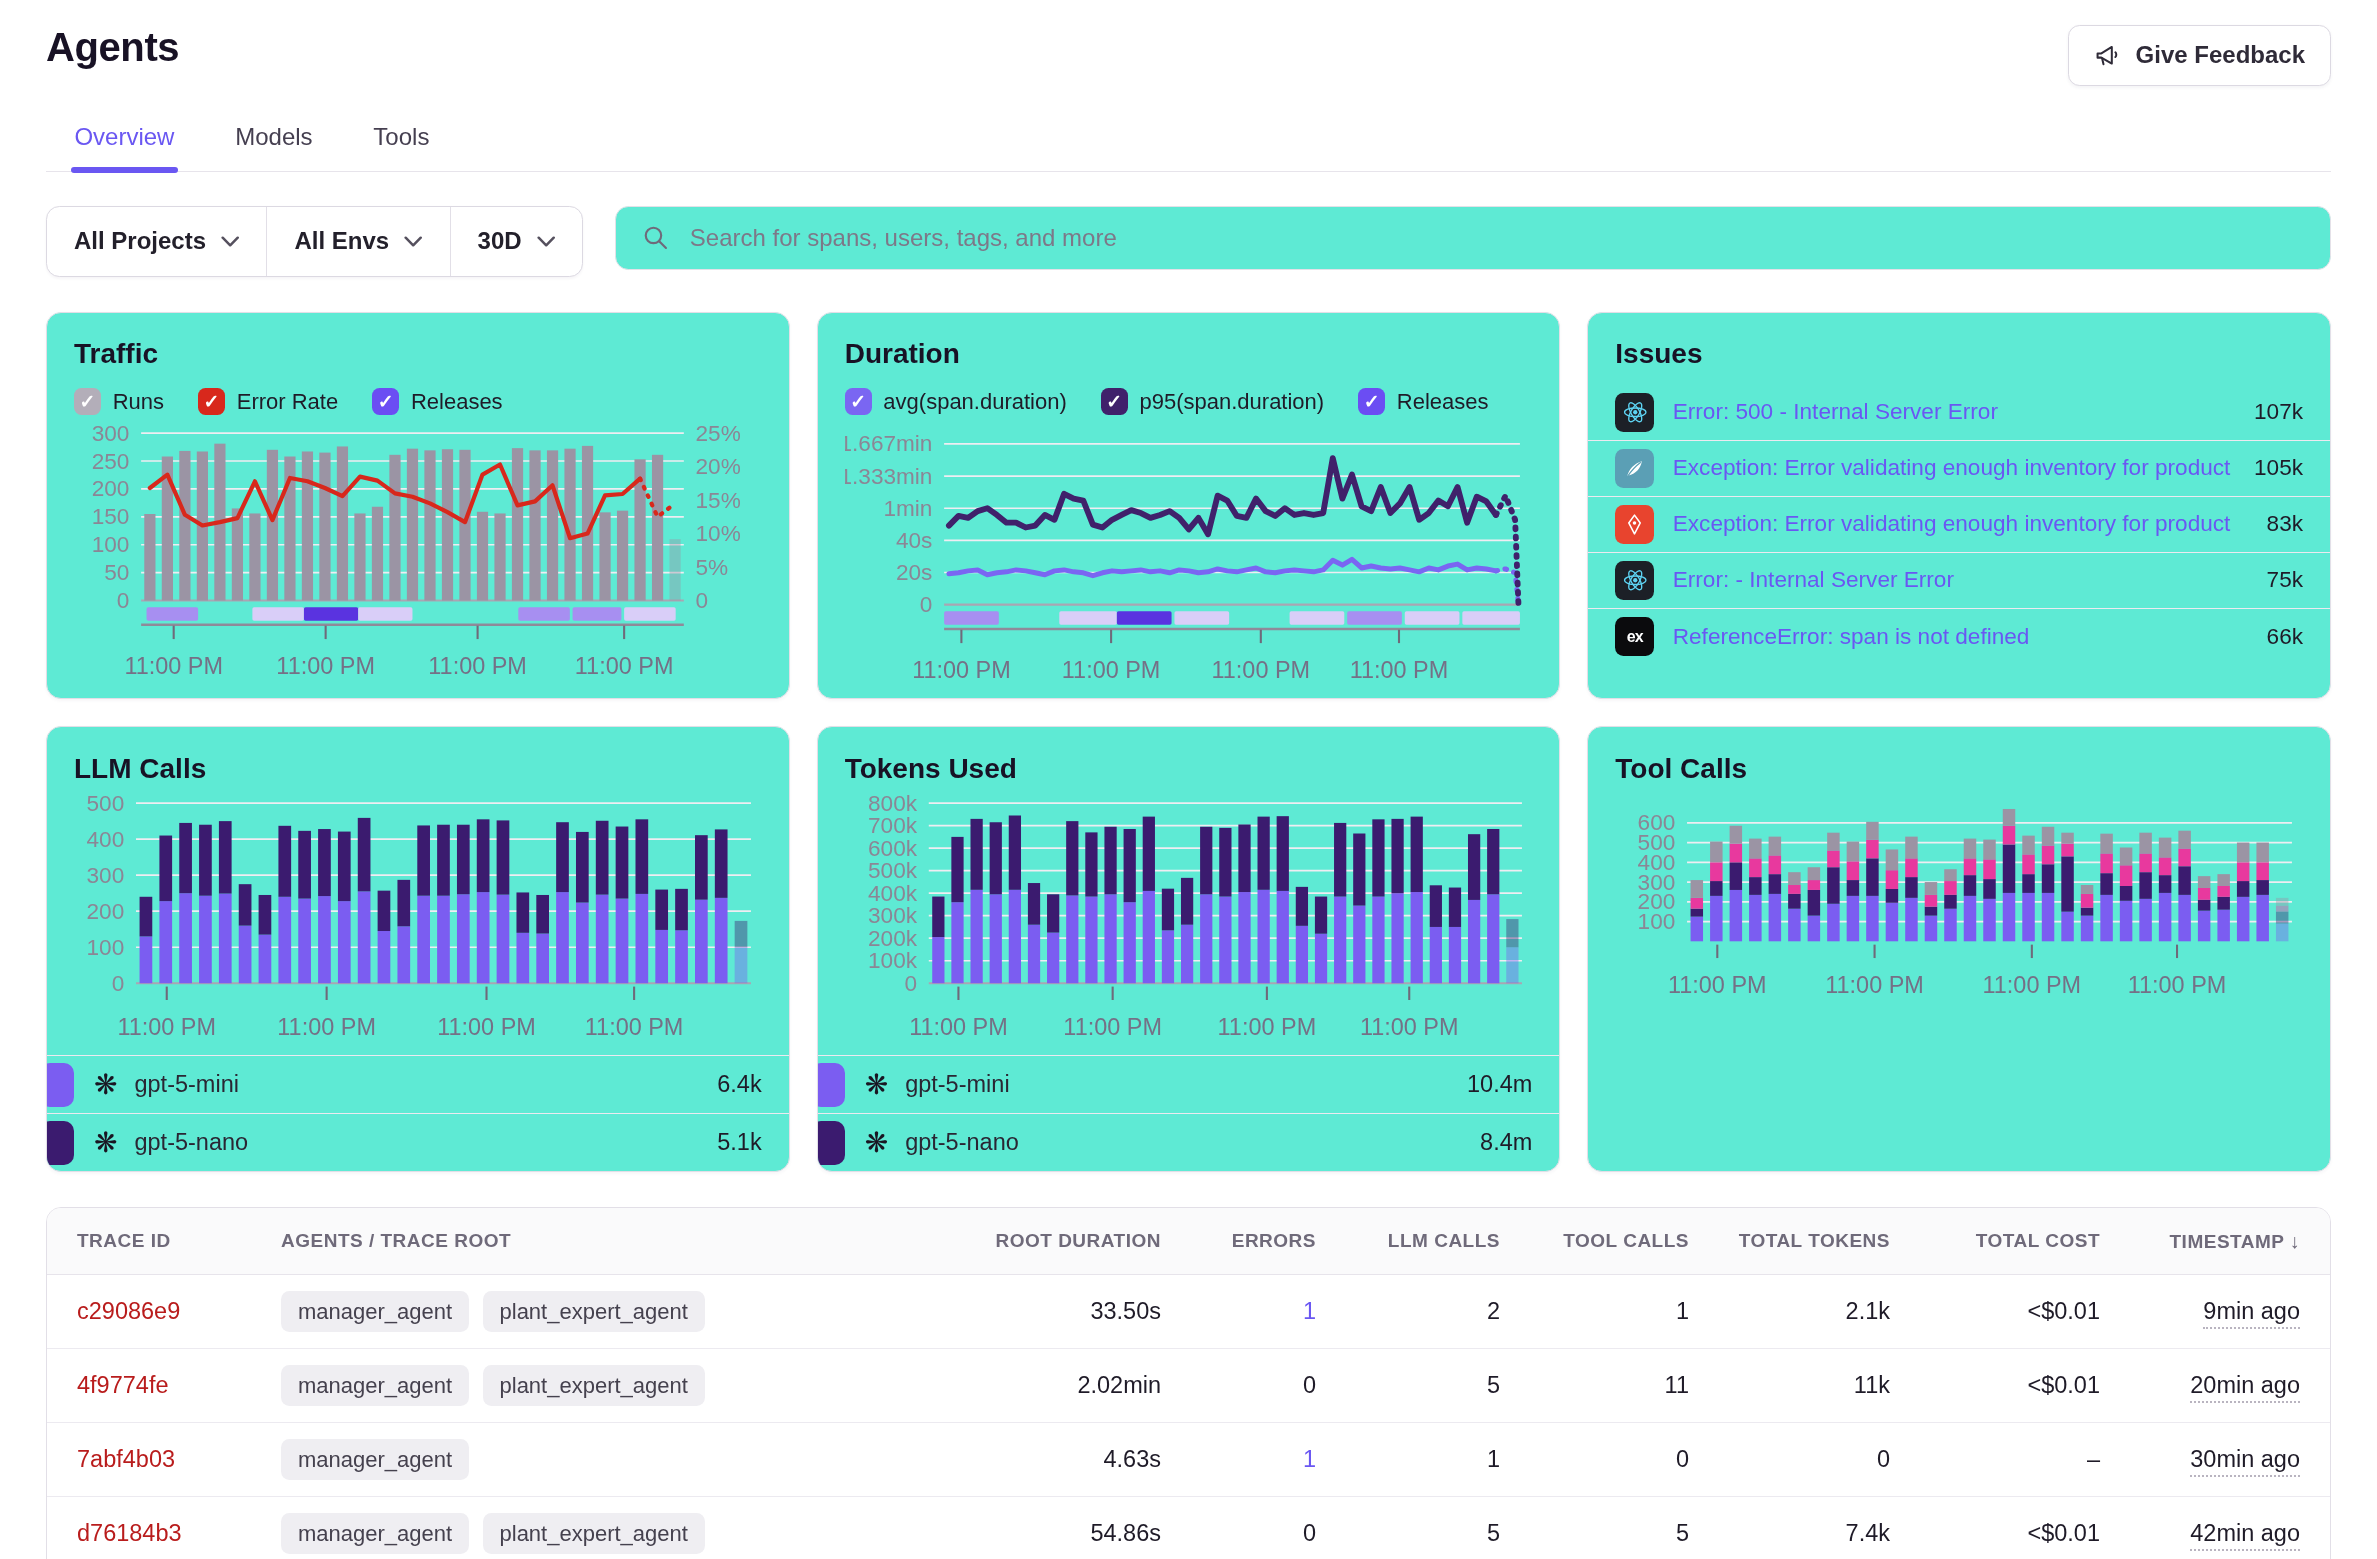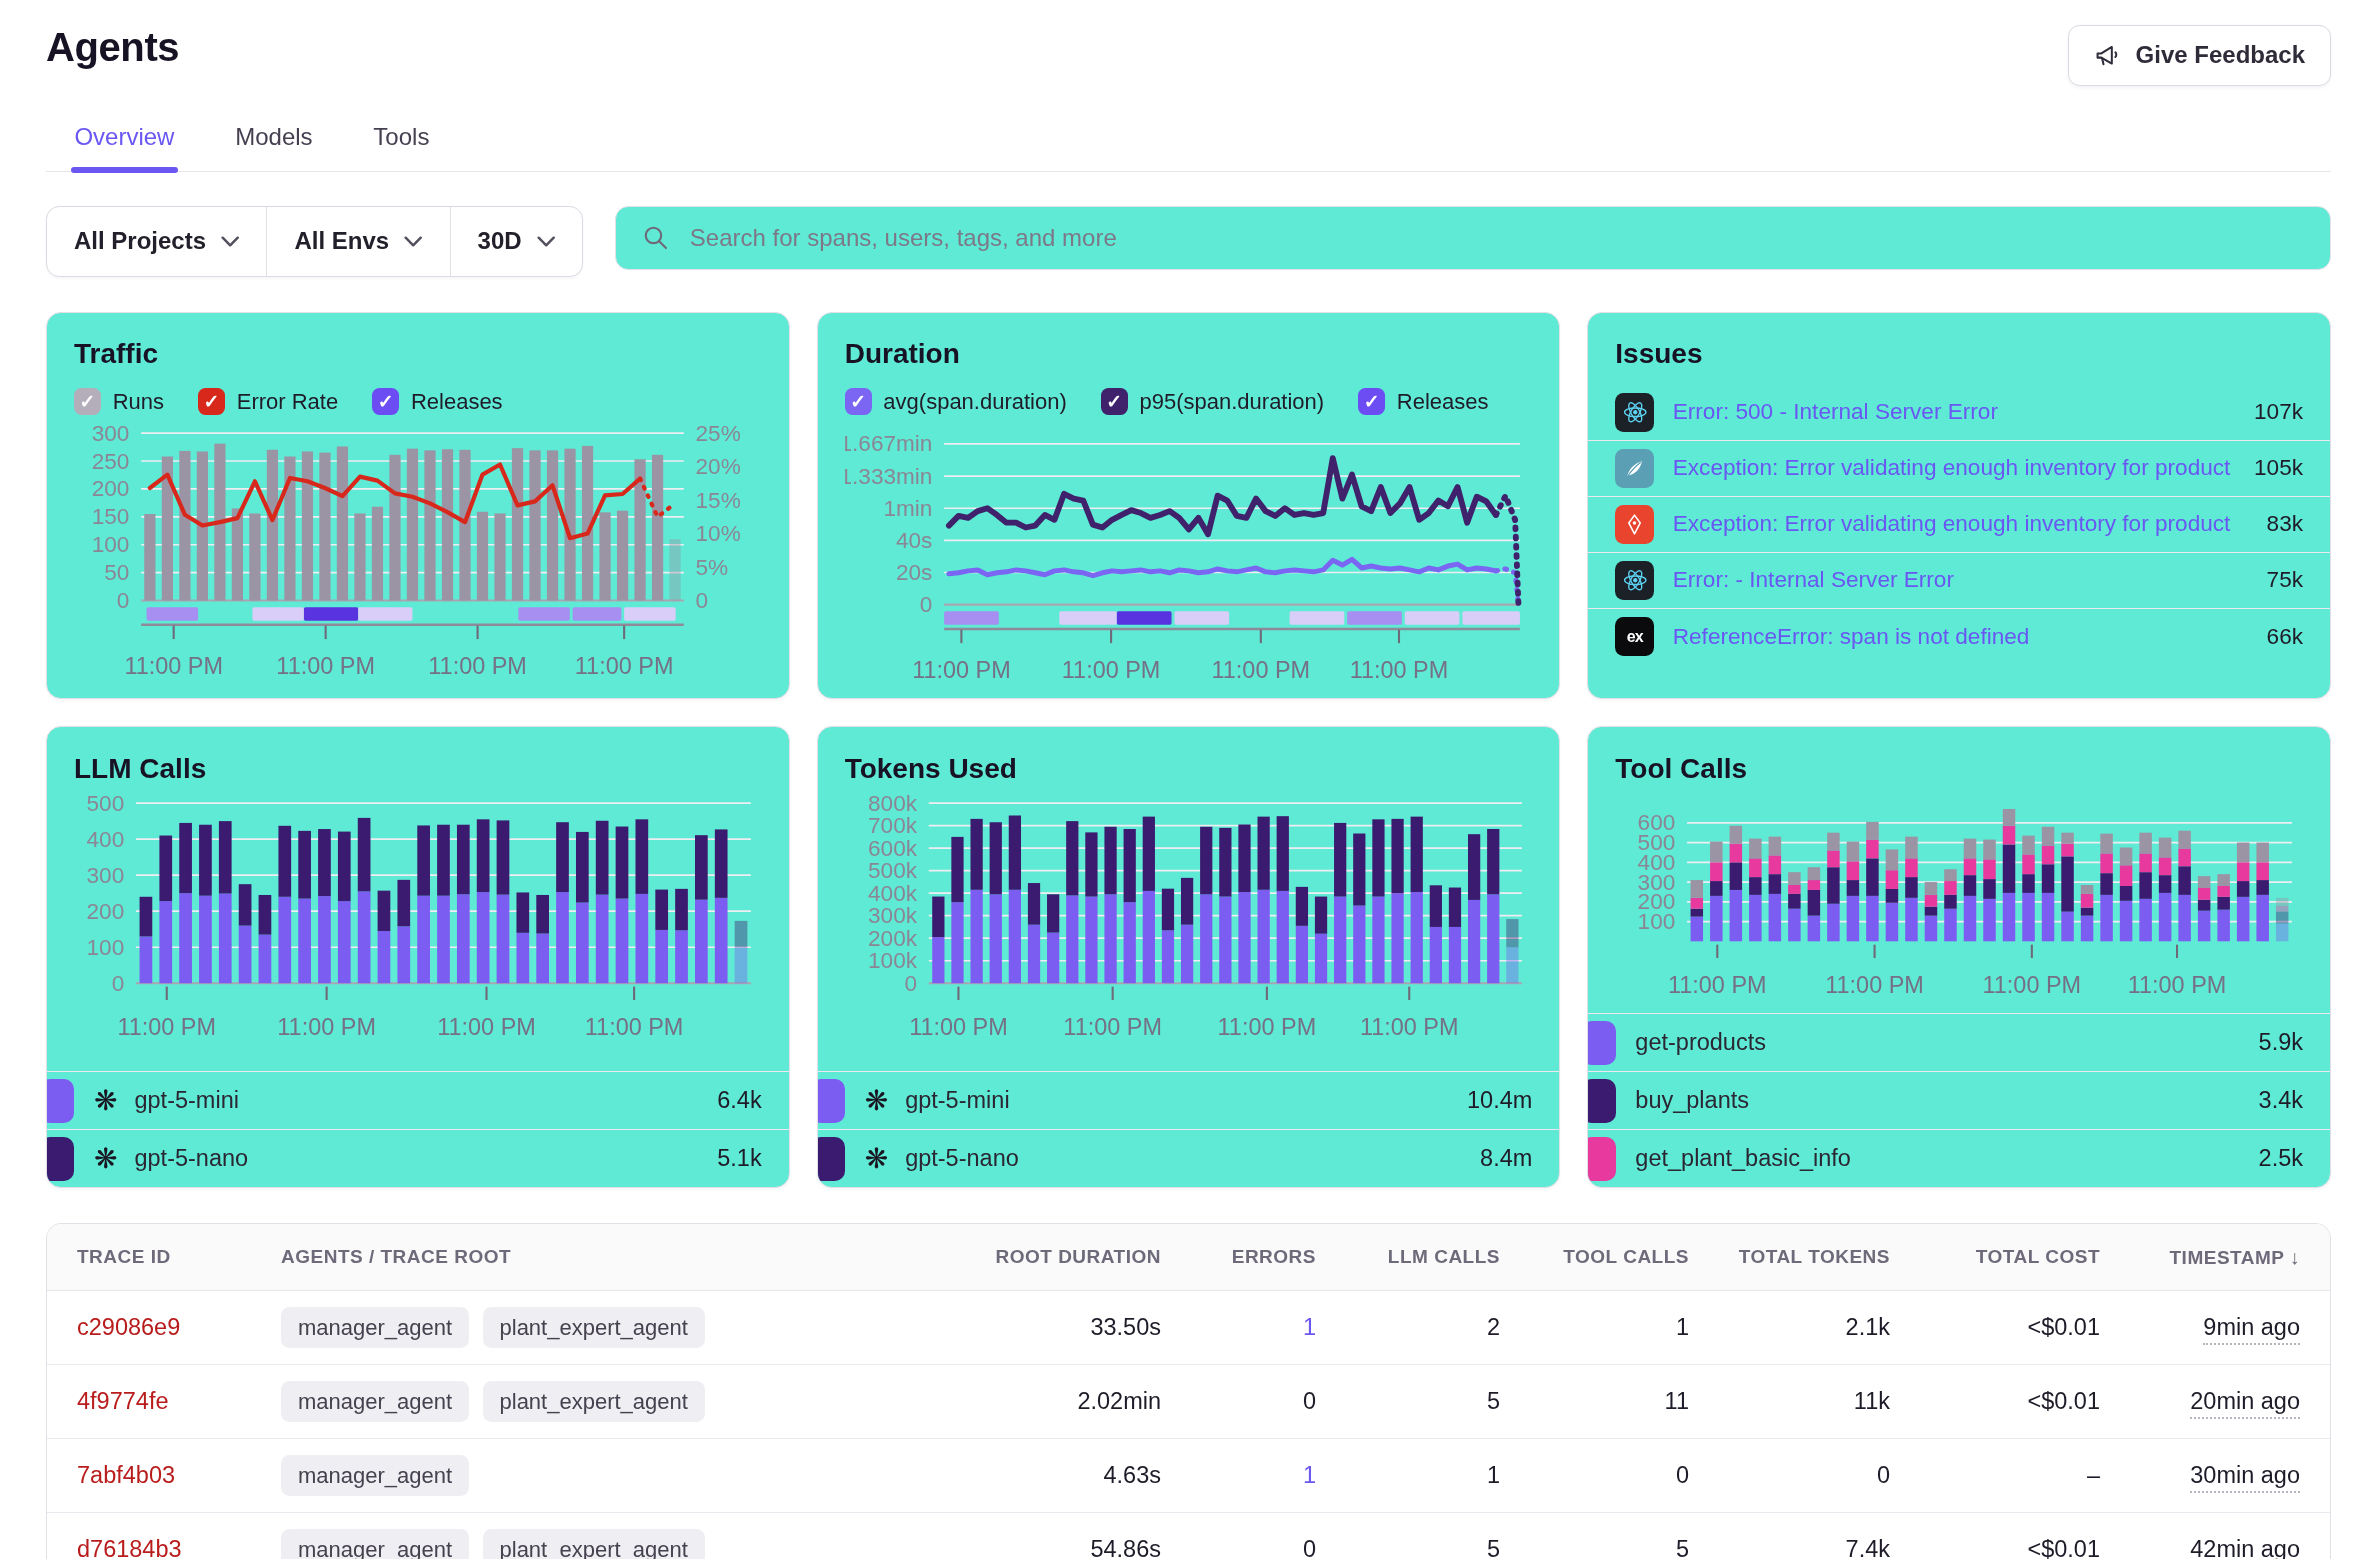--- a/index.html
+++ b/index.html
@@ -695,37 +695,20 @@
             <rect x="788.901935483871" y="125.14285714285714" width="14.905806451612904" height="9.428571428571429" fill="#9b94a4" opacity="0.4"></rect>
             <line x1="122.1" y1="181" x2="122.1" y2="197" stroke="#6f6a7a" stroke-width="2.5"></line>
             <text x="122.1" y="239" text-anchor="middle" font-size="28" fill="#757086">11:00 PM</text>
             <line x1="309.82" y1="181" x2="309.82" y2="197" stroke="#6f6a7a" stroke-width="2.5"></line>
             <text x="309.82" y="239" text-anchor="middle" font-size="28" fill="#757086">11:00 PM</text>
             <line x1="497.53999999999996" y1="181" x2="497.53999999999996" y2="197" stroke="#6f6a7a" stroke-width="2.5"></line>
             <text x="497.53999999999996" y="239" text-anchor="middle" font-size="28" fill="#757086">11:00 PM</text>
             <line x1="670.82" y1="181" x2="670.82" y2="197" stroke="#6f6a7a" stroke-width="2.5"></line>
             <text x="670.82" y="239" text-anchor="middle" font-size="28" fill="#757086">11:00 PM</text>
           </svg></div>
-      <div class="legend-rows" id="tools-legend-rows">
-          <div class="legend-row">
-            <span class="legend-notch" style="background: rgb(123, 93, 241);"></span>
-            <span class="legend-label">get-products</span>
-            <span class="legend-value">5.9k</span>
-          </div>
-          <div class="legend-row">
-            <span class="legend-notch" style="background: rgb(59, 27, 111);"></span>
-            <span class="legend-label">buy_plants</span>
-            <span class="legend-value">3.4k</span>
-          </div>
-          <div class="legend-row">
-            <span class="legend-notch" style="background: rgb(232, 57, 158);"></span>
-            <span class="legend-label">get_plant_basic_info</span>
-            <span class="legend-value">2.5k</span>
-          </div>
-        </div>
     </section>
 
   </main>
 
   <section class="trace-table">
     <div class="t-row t-head" id="table-head">
         <div class="t-cell">Trace ID</div>
         <div class="t-cell">Agents / Trace Root</div>
         <div class="t-cell num">Root Duration</div>
         <div class="t-cell num">Errors</div>

